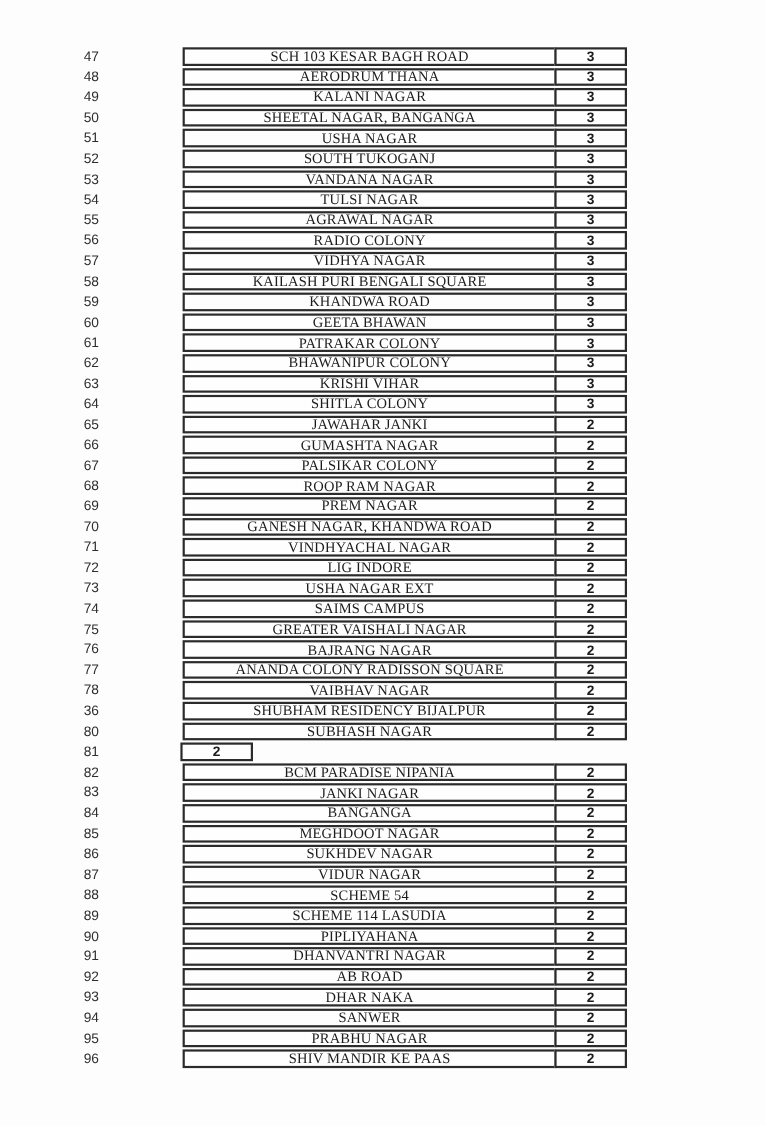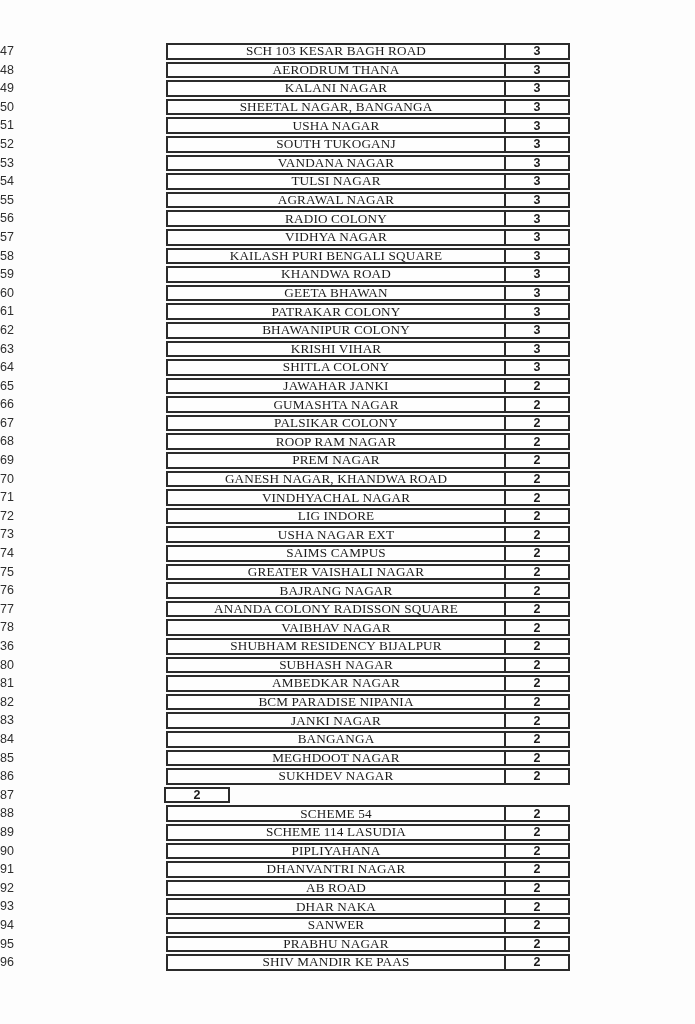--- a/index.html
+++ b/index.html
@@ -27,21 +27,21 @@
   .t-row {
     display: flex;
     align-items: stretch;
     height: 16.6px;
     margin-bottom: 2px;
   }
   .rank-cell {
     width: 166px;
     padding-right: 0;
     box-sizing: border-box;
-    text-align: left;
+    text-align: center;
     font-family: "Liberation Sans", sans-serif;
     font-size: 12.5px;
     line-height: 16.6px;
     color: #2e2e2e;
   }
   .name-cell {
     width: 340px;
     box-sizing: border-box;
     border: 2px solid #2b2b2b;
     background: #fefefe;
@@ -274,21 +274,20 @@
   </div>
 
   <div class="t-row">
     <div class="rank-cell">80</div>
     <div class="name-cell">SUBHASH NAGAR</div>
     <div class="count-cell">2</div>
   </div>
 
   <div class="t-row">
     <div class="rank-cell">81</div>
-    <div class="name-cell">AMBEDKAR NAGAR</div>
     <div class="count-cell">2</div>
   </div>
 
   <div class="t-row">
     <div class="rank-cell">82</div>
     <div class="name-cell">BCM PARADISE NIPANIA</div>
     <div class="count-cell">2</div>
   </div>
 
   <div class="t-row">
@@ -310,20 +309,21 @@
   </div>
 
   <div class="t-row">
     <div class="rank-cell">86</div>
     <div class="name-cell">SUKHDEV NAGAR</div>
     <div class="count-cell">2</div>
   </div>
 
   <div class="t-row">
     <div class="rank-cell">87</div>
+    <div class="name-cell">VIDUR NAGAR</div>
     <div class="count-cell">2</div>
   </div>
 
   <div class="t-row">
     <div class="rank-cell">88</div>
     <div class="name-cell">SCHEME 54</div>
     <div class="count-cell">2</div>
   </div>
 
   <div class="t-row">

